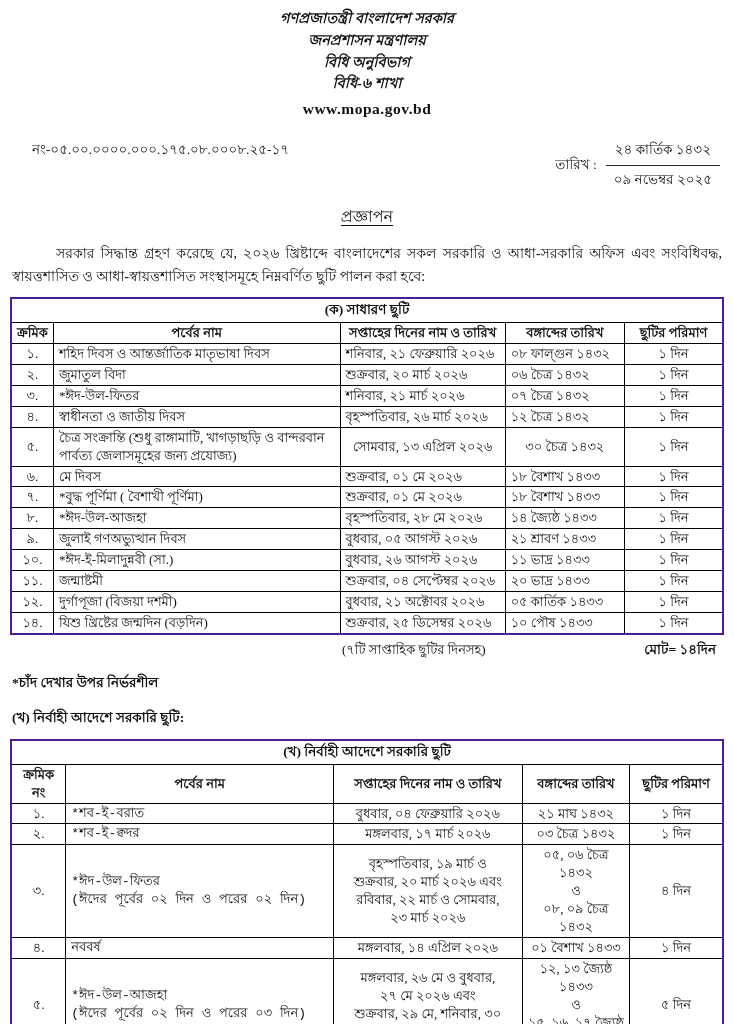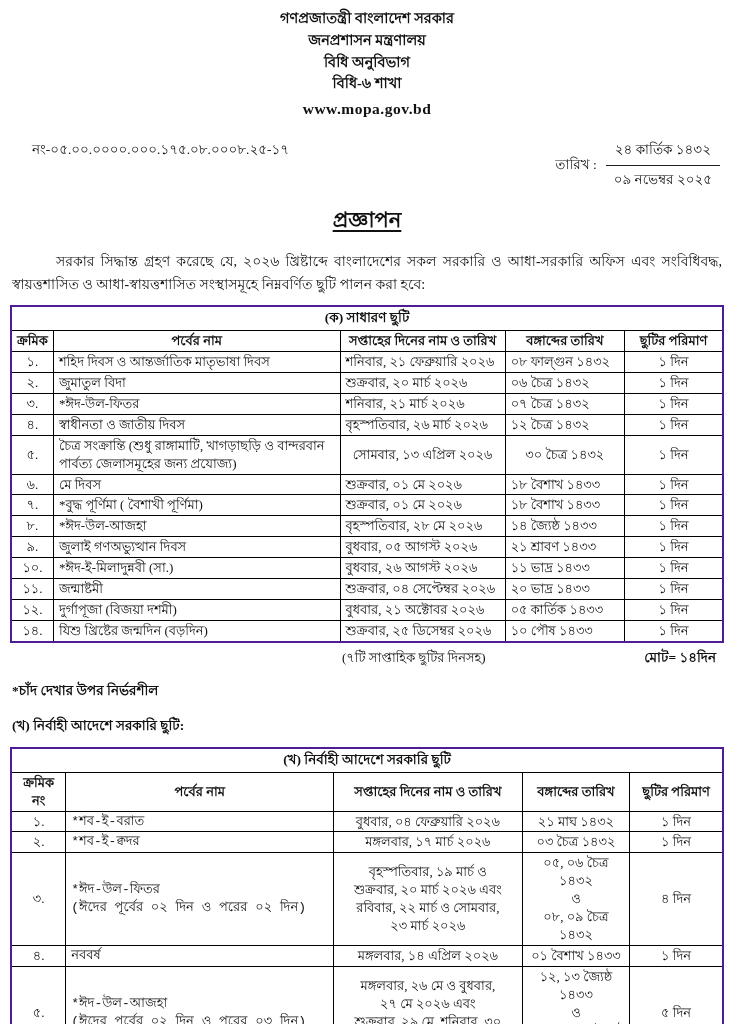--- a/index.html
+++ b/index.html
@@ -11,21 +11,21 @@
   }
   .page {
     width: 734px;
     min-height: 1024px;
     box-sizing: border-box;
     padding: 8px 10px 10px 10px;
     background: #ffffff;
   }
   
   .letterhead { text-align: center; line-height: 1.5; }
-  .letterhead .line { font-weight: bold; font-size: 14.5px; }
+  .letterhead .line { font-weight: bold; font-size: 14.5px; font-style: italic; }
   .letterhead .site {
     display: inline-block;
     font-weight: bold;
     font-size: 15.5px;
     margin-top: 2px;
     letter-spacing: 0.5px;
   }
   
   .meta-row {
     display: flex;
@@ -35,22 +35,22 @@
     padding: 0 4px 0 22px;
     font-size: 13.5px;
   }
   .date-block { display: flex; align-items: center; gap: 9px; }
   .date-frac { text-align: center; font-size: 13.5px; }
   .date-frac .top { padding: 0 8px 3px 8px; border-bottom: 1.5px solid #222; }
   .date-frac .bot { padding: 3px 8px 0 8px; }
   
   .doc-title { text-align: center; margin-top: 12px; }
   .doc-title span {
-    font-weight: bold;
-    font-size: 21px;
+    font-weight: normal;
+    font-size: 16px;
     text-decoration: underline;
     text-underline-offset: 3px;
   }
   
   .intro {
     margin: 12px 2px 0 2px;
     font-size: 14px;
     line-height: 1.62;
     text-align: justify;
     text-indent: 44px;

